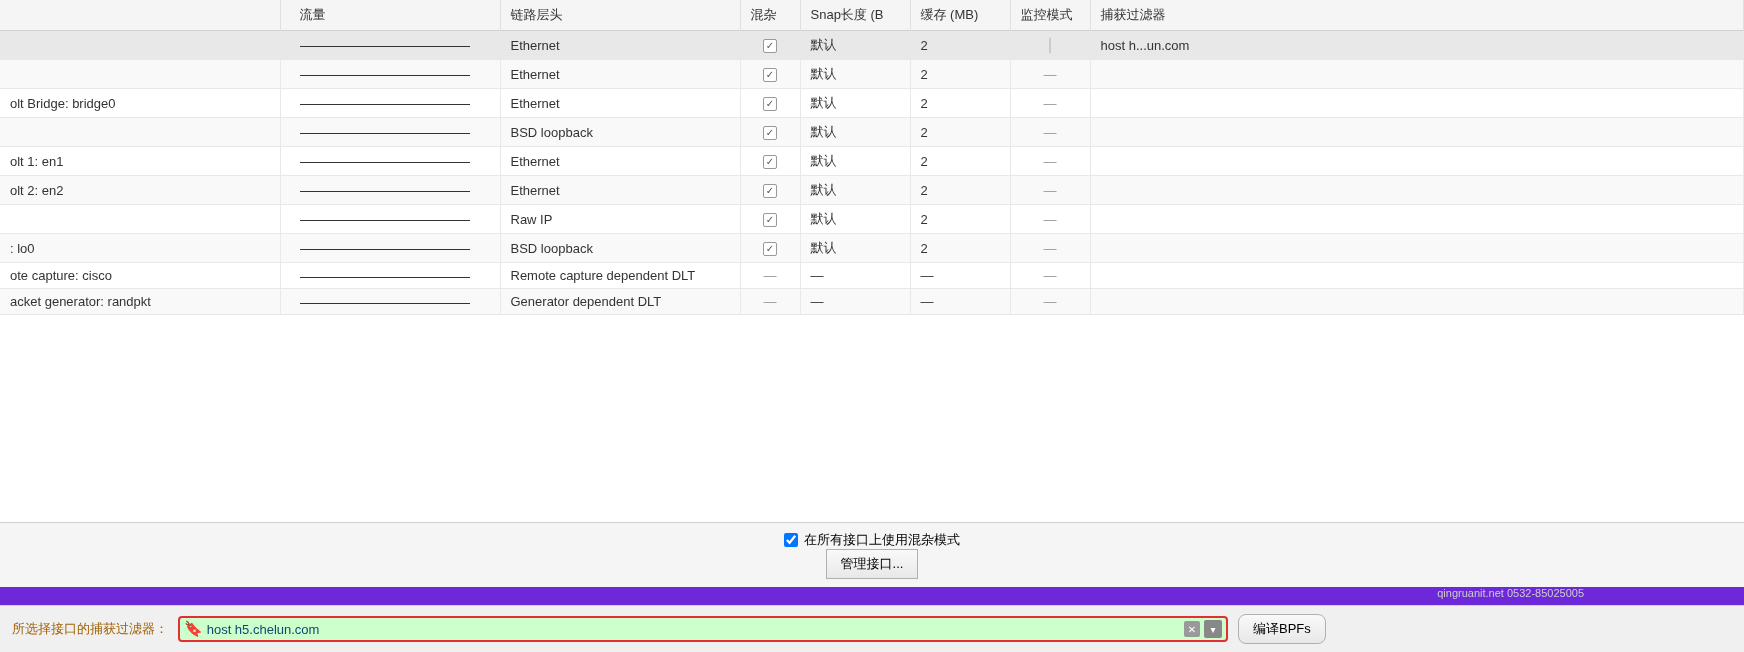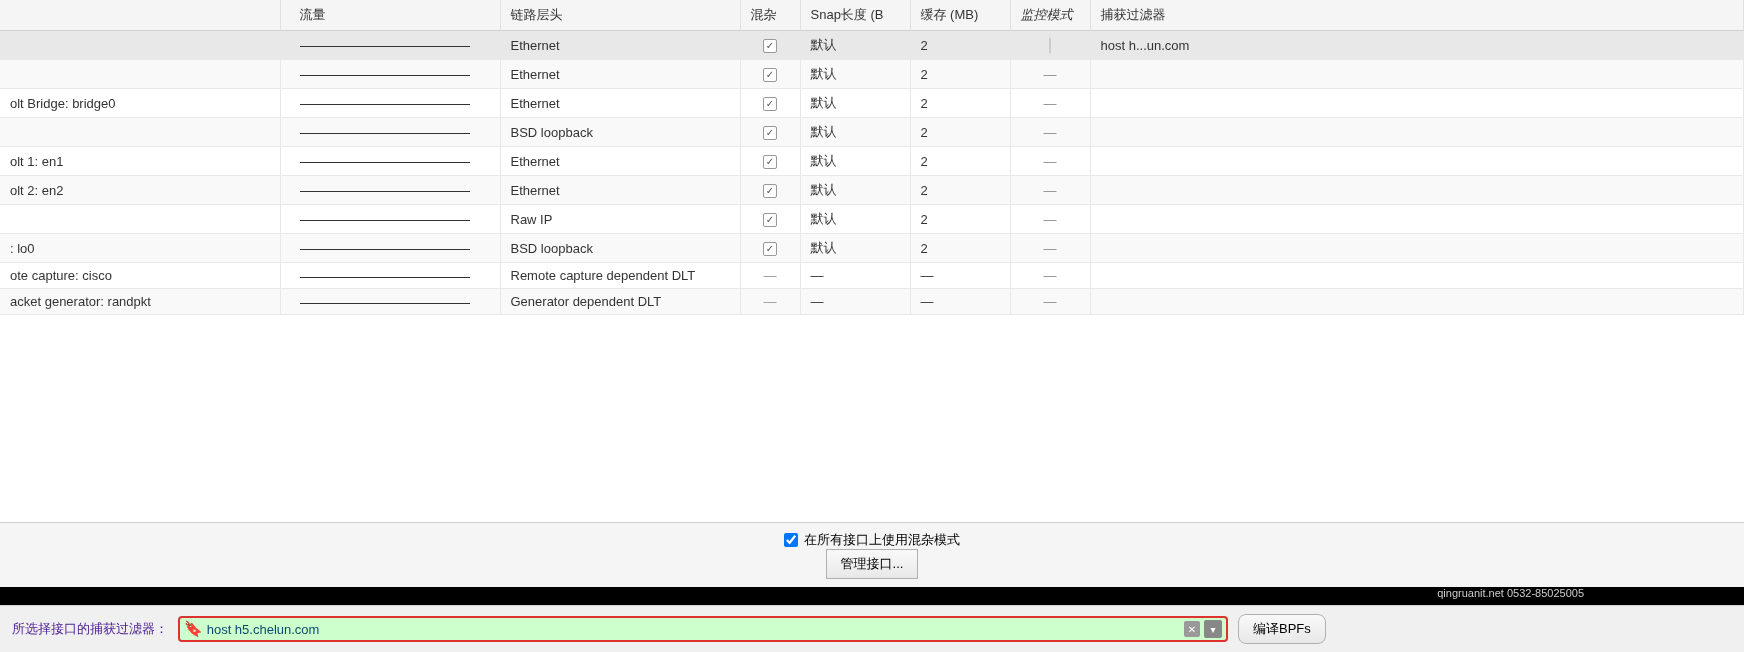--- a/index.html
+++ b/index.html
@@ -58,21 +58,21 @@
       border-right: 1px solid #e8e8e8;
       white-space: nowrap;
       overflow: hidden;
     }
     .col-name { width: 280px; }
     .col-traffic { width: 220px; padding-left: 19px; }
     .col-link { width: 240px; }
     .col-promiscuous { width: 60px; }
     .col-snap { width: 110px; }
     .col-buffer { width: 100px; }
-    .col-monitor { width: 80px; font-style: italic; }
+    .col-monitor { width: 80px; }
     .col-filter { width: auto; }
     .cb {
       width: 14px;
       height: 14px;
       border: 1px solid #aaa;
       background: #fff;
       display: inline-flex;
       align-items: center;
       justify-content: center;
       border-radius: 2px;
@@ -130,21 +130,21 @@
     .filter-bar {
       padding: 8px 12px;
       display: flex;
       align-items: center;
       gap: 10px;
       background: #f0f0f0;
       border-top: 1px solid #d0d0d0;
     }
     .filter-label {
       font-size: 13px;
-      color: #4c1d95;
+      color: #a16207;
       white-space: nowrap;
     }
     .filter-input-wrap {
       flex: 1;
       display: flex;
       align-items: center;
       border: 2px solid #e03030;
       border-radius: 4px;
       background: #ccffcc;
       padding: 2px 4px;
@@ -324,21 +324,21 @@
   </div>
 
   <div class="bottom-section">
     <div class="bottom-bar">
       <div class="promiscuous-checkbox">
         <input type="checkbox" checked="" style="width: 14px; height: 14px;">
         <span>在所有接口上使用混杂模式</span>
       </div>
       <button class="manage-btn">管理接口...</button>
     </div>
-    <div style="position:relative; background:#000000; height:18px;">
+    <div style="position:relative; background:#6d28d9; height:18px;">
       <span style="position:absolute; right:160px; top:0; font-size:11px; color:#ccc;">qingruanit.net 0532-85025005</span>
     </div>
     <div class="filter-bar">
       <span class="filter-label">所选择接口的捕获过滤器：</span>
       <div class="filter-input-wrap">
         <span class="filter-bookmark">🔖</span>
         <input class="filter-input" type="text" value="host h5.chelun.com" style="">
         <div class="filter-clear">✕</div>
         <div class="filter-dropdown">▾</div>
       </div>

